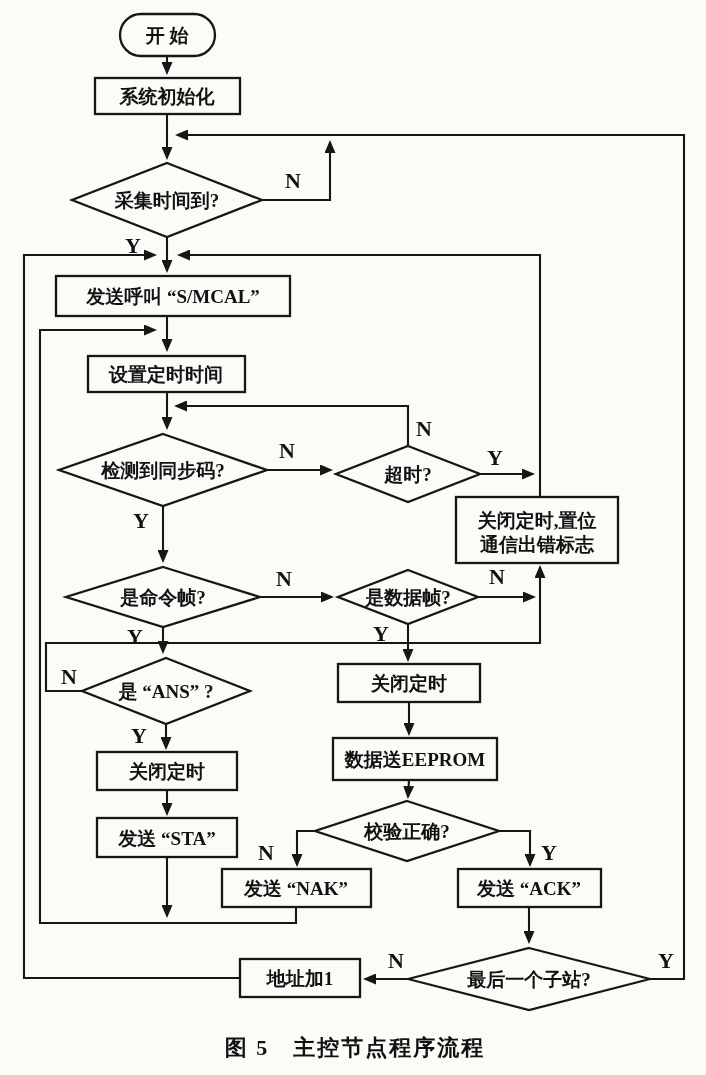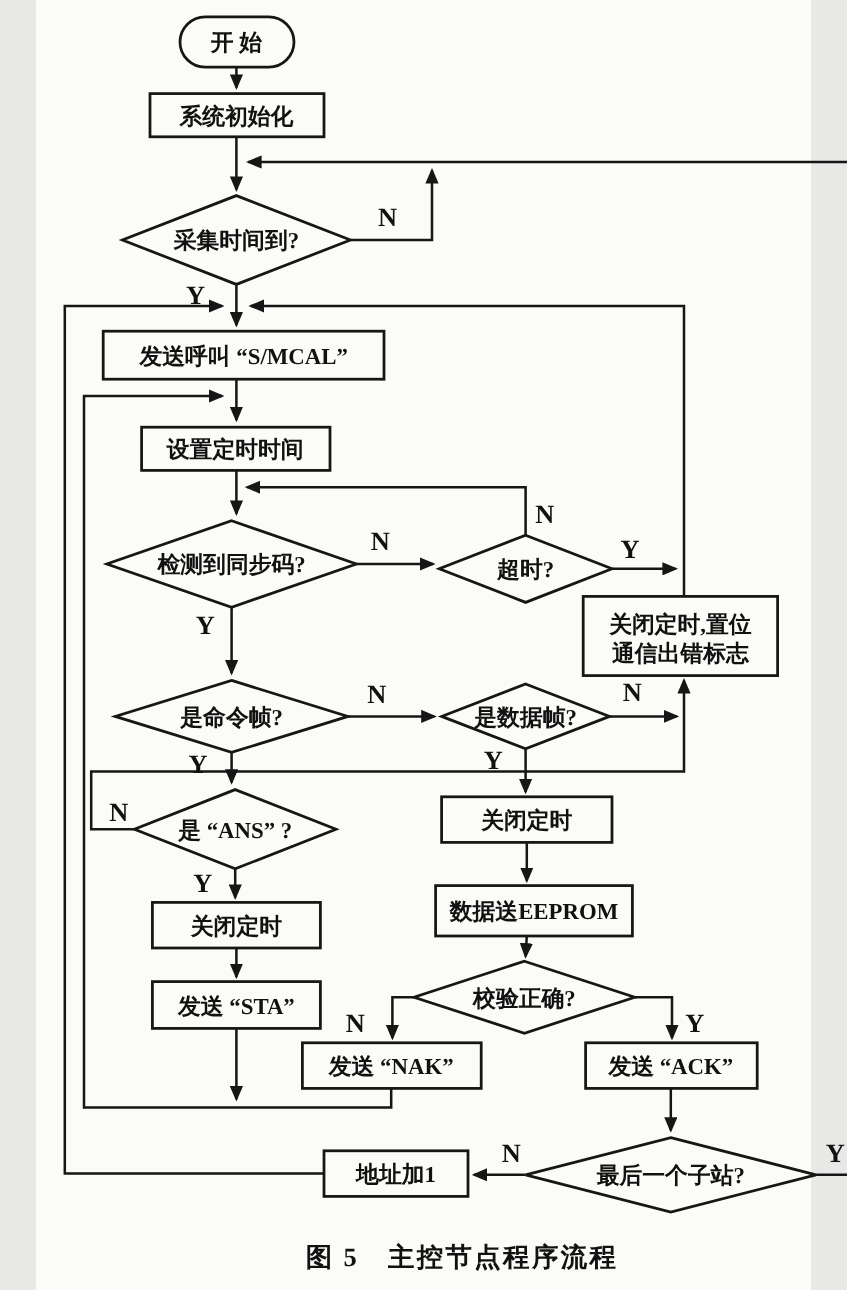--- a/index.html
+++ b/index.html
@@ -1,17 +1,17 @@
 <!DOCTYPE html>
 <html><head>
 <meta charset="utf-8">
 <style>
   html,body{margin:0;padding:0;background:#e8e8e6;}
   .page{
-    width:646px;height:1075px;position:relative;margin:0 auto;
+    width:706px;height:1075px;position:relative;margin:0 auto;
     background:#fbfbf8;
     font-family:"Liberation Serif","DejaVu Sans",serif;
   }
   svg{display:block;}
   .shape{fill:#fbfbf8;stroke:#161616;stroke-width:2.3;}
   .edge{fill:none;stroke:#161616;stroke-width:2.1;}
   .nodetext{
     font-family:"Liberation Serif","DejaVu Sans",serif;
     font-size:19px;font-weight:bold;fill:#111;text-anchor:middle;
   }

